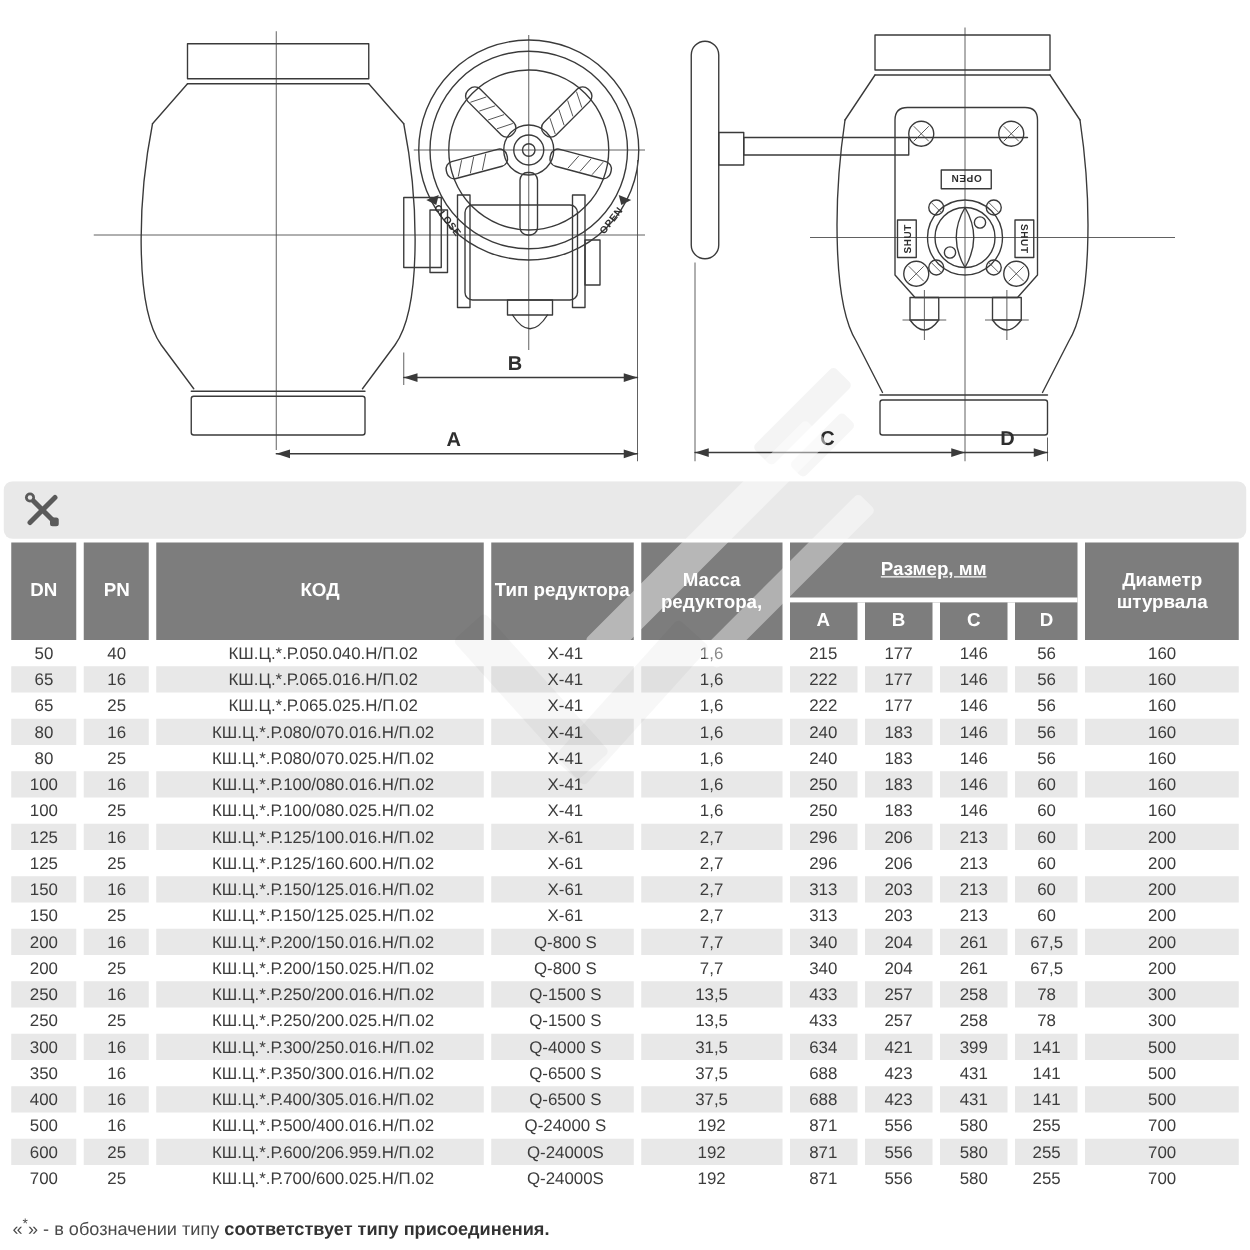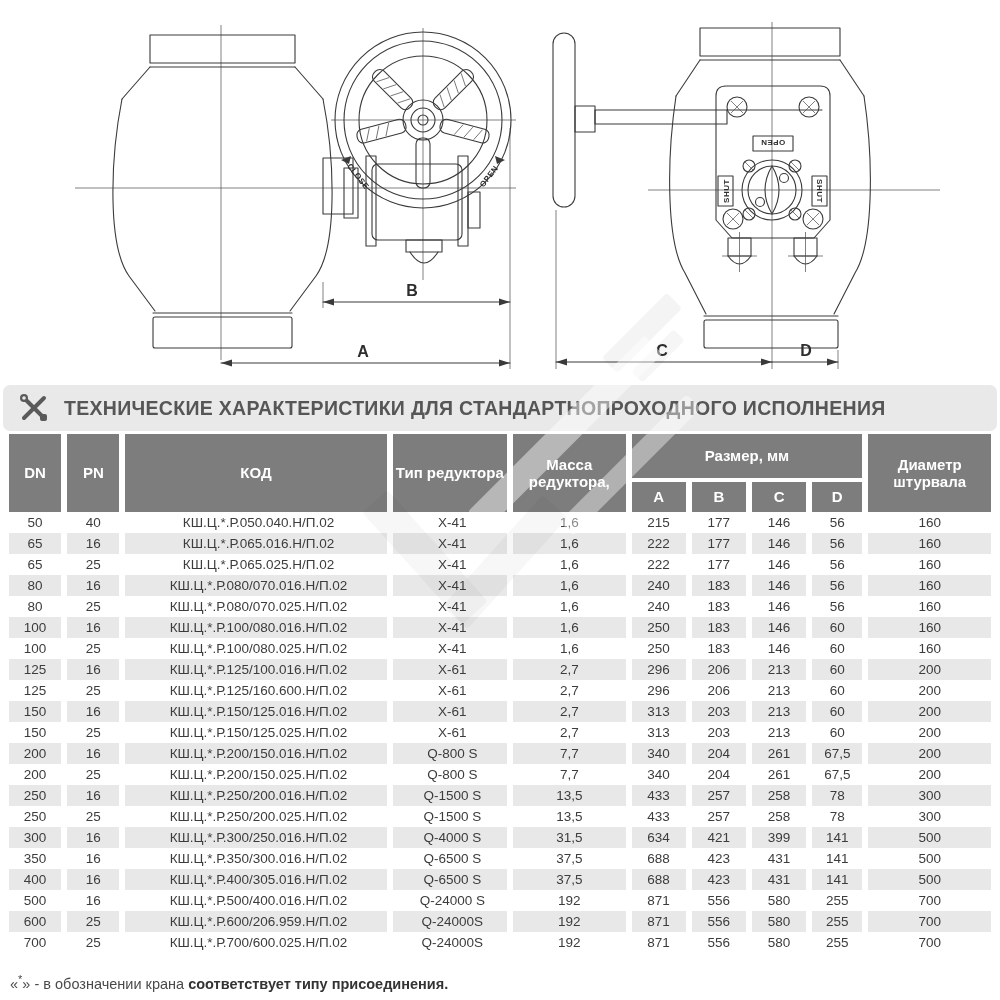--- a/index.html
+++ b/index.html
@@ -29,21 +29,21 @@
   }
   
   table.spec{
     width:994px;margin:3px 3px 0 3px;border-collapse:separate;border-spacing:6px 0;
     table-layout:fixed;
   }
   table.spec th{
     background:#7d7d7d;color:#fff;font-size:15px;font-weight:bold;
     text-align:center;vertical-align:middle;padding:2px 3px;line-height:1.15;
   }
-  th.size-group{border-bottom:4px solid #fff;height:36px;}
+  th.size-group{border-bottom:4px solid #fff;height:36px;text-decoration:underline;}
   tr.sub th{height:26px;}
   tr.main th{height:40px;}
   table.spec td{
     height:21px;padding:0 4px;font-size:13.5px;color:#3c3c3c;
     text-align:center;white-space:nowrap;overflow:hidden;line-height:21px;
   }
   table.spec tbody tr:nth-child(even) td{background:#e8e8e8;}
   table.spec td.c2,table.spec td.c3{text-align:center;padding-left:9px;}
   
   .footnote{margin:20px 0 0 10px;font-size:14.5px;color:#4a4a4a;}
@@ -245,21 +245,20 @@
 <div class="title-bar">
   <svg width="30" height="30" viewBox="0 0 30 30">
     <g stroke="#5a5a5a" stroke-width="4" stroke-linecap="round">
       <line x1="5" y1="5" x2="25" y2="25"></line>
       <line x1="25" y1="5" x2="5" y2="25"></line>
     </g>
     <circle cx="5" cy="5" r="4" fill="#5a5a5a"></circle>
     <circle cx="5" cy="5" r="1.8" fill="#e9e9e9"></circle>
     <rect x="21" y="21" width="7" height="7" rx="2" fill="#5a5a5a"></rect>
   </svg>
-  <h1>ТЕХНИЧЕСКИЕ ХАРАКТЕРИСТИКИ ДЛЯ СТАНДАРТНОПРОХОДНОГО ИСПОЛНЕНИЯ</h1>
 </div>
 
 <table class="spec">
   <colgroup>
     <col style="width:52px">
       <col style="width:52px">
       <col style="width:260px">
       <col style="width:114px">
     <col style="width:112px">
       <col style="width:54px">
@@ -539,13 +538,13 @@
         <td class="c9">700</td>
       </tr>
     </tbody>
 </table>
 
 <div class="wm" style="left:440px;top:420px;width:250px;height:26px;background:rgba(255,255,255,0.45);transform:rotate(-45deg);"></div>
 <div class="wm" style="left:540px;top:455px;width:180px;height:20px;background:rgba(255,255,255,0.4);transform:rotate(-45deg);"></div>
 <div class="wm" style="left:350px;top:540px;width:150px;height:34px;background:rgba(0,0,0,0.03);transform:rotate(48deg);"></div>
 <div class="wm" style="left:430px;top:545px;width:150px;height:34px;background:rgba(0,0,0,0.03);transform:rotate(-48deg);"></div>
 
-<p class="footnote"><span>«</span><sup>*</sup><span>»</span><span> - в обозначении крана </span><span class="bold">соответствует типу присоединения.</span></p>
+<p class="footnote"><span>«</span><sup>*</sup><span>»</span><span> - в обозначении типу </span><span class="bold">соответствует типу присоединения.</span></p>
 
 </body></html>

